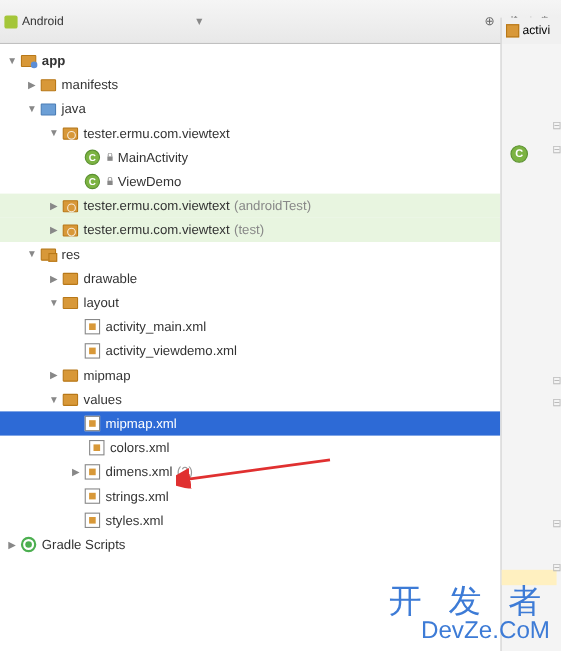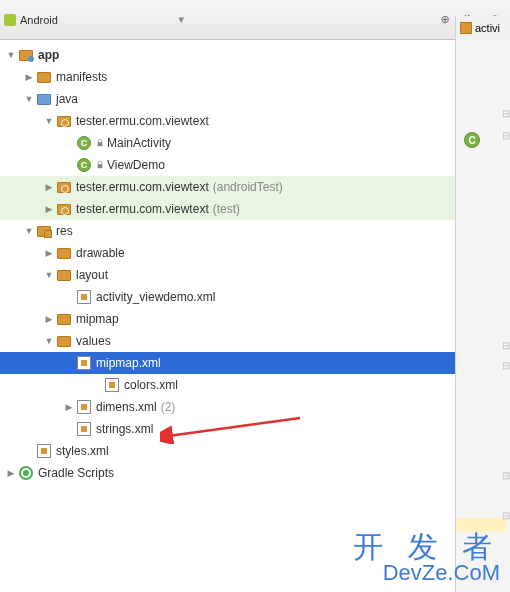--- a/index.html
+++ b/index.html
@@ -418,20 +418,26 @@
       </div>
 
       <div class="tree-row" style="padding-left:42px">
         <span class="expander">▼</span>
         <span class="node-icon">
             <span class="folder-icon"></span>
           </span>
         <span class="node-label">layout</span>
       </div>
 
+      <div class="tree-row" style="padding-left:76px">
+        <span class="node-icon">
+            <span class="xml-icon"></span>
+          </span>
+        <span class="node-label">activity_main.xml</span>
+      </div>
 
       <div class="tree-row" style="padding-left:76px">
         <span class="node-icon">
             <span class="xml-icon"></span>
           </span>
         <span class="node-label">activity_viewdemo.xml</span>
       </div>
 
       <div class="tree-row" style="padding-left:42px">
         <span class="expander">▶</span>
@@ -449,21 +455,21 @@
         <span class="node-label">values</span>
       </div>
 
       <div class="tree-row selected" style="padding-left:76px">
         <span class="node-icon">
             <span class="xml-icon"></span>
           </span>
         <span class="node-label">mipmap.xml</span>
       </div>
 
-      <div class="tree-row" style="padding-left:104px">
+      <div class="tree-row" style="padding-left:80px">
         <span class="node-icon">
             <span class="xml-icon"></span>
           </span>
         <span class="node-label">colors.xml</span>
       </div>
 
       <div class="tree-row" style="padding-left:62px">
         <span class="expander">▶</span>
         <span class="node-icon">
             <span class="xml-icon"></span>
@@ -472,21 +478,21 @@
         <span class="suffix">(2)</span>
       </div>
 
       <div class="tree-row" style="padding-left:76px">
         <span class="node-icon">
             <span class="xml-icon"></span>
           </span>
         <span class="node-label">strings.xml</span>
       </div>
 
-      <div class="tree-row" style="padding-left:36px">
+      <div class="tree-row" style="padding-left:76px">
         <span class="node-icon">
             <span class="xml-icon"></span>
           </span>
         <span class="node-label">styles.xml</span>
       </div>
 
       <div class="tree-row" style="padding-left:4px">
         <span class="expander">▶</span>
         <span class="node-icon">
             <span class="gradle-icon"></span>

